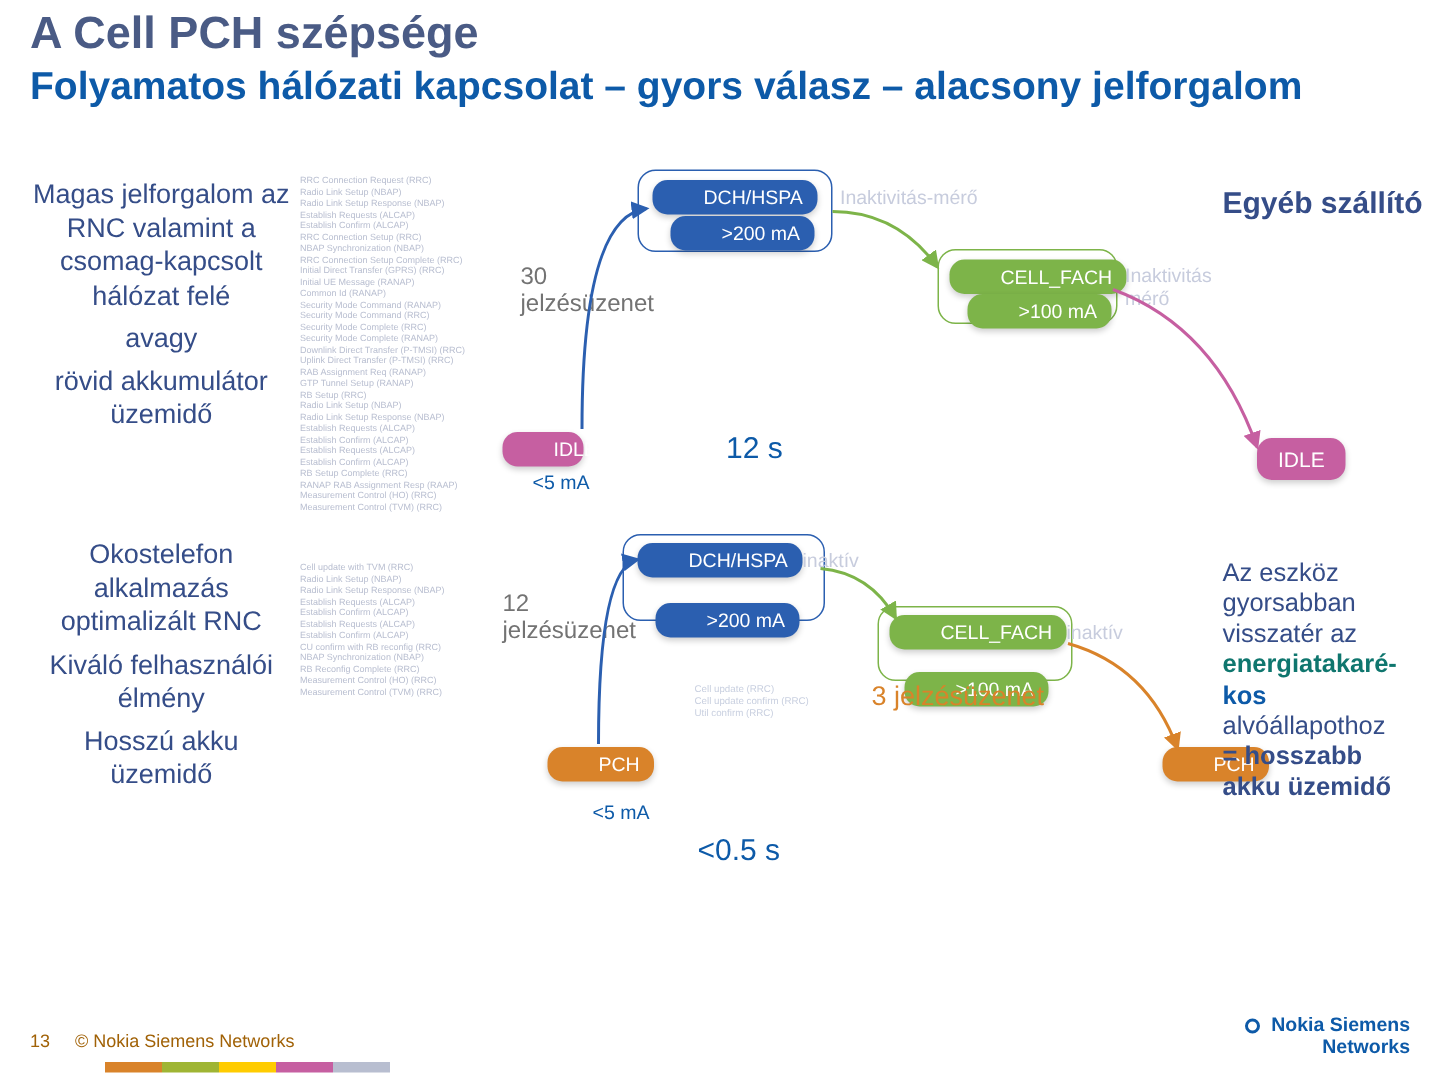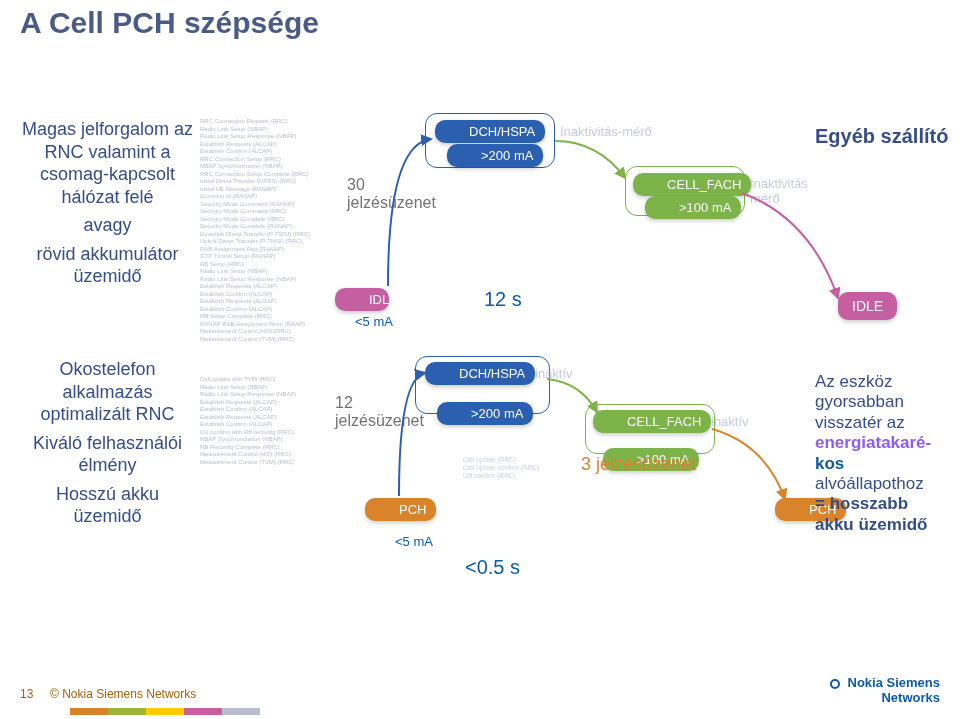--- a/index.html
+++ b/index.html
@@ -47,20 +47,21 @@
   .box-outline { position:absolute; border:1.5px solid; border-radius:12px; }
 
   svg.arrow { position:absolute; overflow:visible; pointer-events:none; }
 </style>
 </head>
 <body>
 
 <div class="page">
 
   <div class="title">A Cell PCH szépsége</div>
+  <div class="subtitle">Folyamatos hálózati kapcsolat – gyors válasz – alacsony jelforgalom</div>
 
   <div class="left-col">
     <div class="blk">Magas jelforgalom az RNC valamint a csomag-kapcsolt hálózat felé</div>
     <div class="blk">avagy</div>
     <div class="blk">rövid akkumulátor üzemidő</div>
   </div>
 
   <div class="left-col" style="top:358px;">
     <div class="blk">Okostelefon alkalmazás optimalizált RNC</div>
     <div class="blk">Kiváló felhasználói élmény</div>
@@ -217,21 +218,21 @@
           <marker id="bh3" markerWidth="6" markerHeight="6" refX="5" refY="3" orient="auto">
             <path d="M0,0 L6,3 L0,6 Z" fill="#d9832a"></path>
           </marker>
         </defs>
       <path d="M2,5 Q55,20 75,75" stroke="#d9832a" stroke-width="2" fill="none" marker-end="url(#bh3)"></path>
     </svg>
   </div>
 
   <div class="right-col right-col2">
     <span>Az eszköz gyorsabban visszatér az </span>
-    <span style="color:#8b5cf6; font-weight:700;">energiatakaré-</span><br>
+    <span style="color:#0f766e; font-weight:700;">energiatakaré-</span><br>
     <span style="color:#0d5aa8; font-weight:700;">kos</span>
     <span> alvóállapothoz</span><br>
     <b>= hosszabb akku üzemidő</b>
   </div>
 
   <div class="footer">
     <span>13</span>
     &nbsp;&nbsp;&nbsp;
     <span>© Nokia Siemens Networks</span>
   </div>

